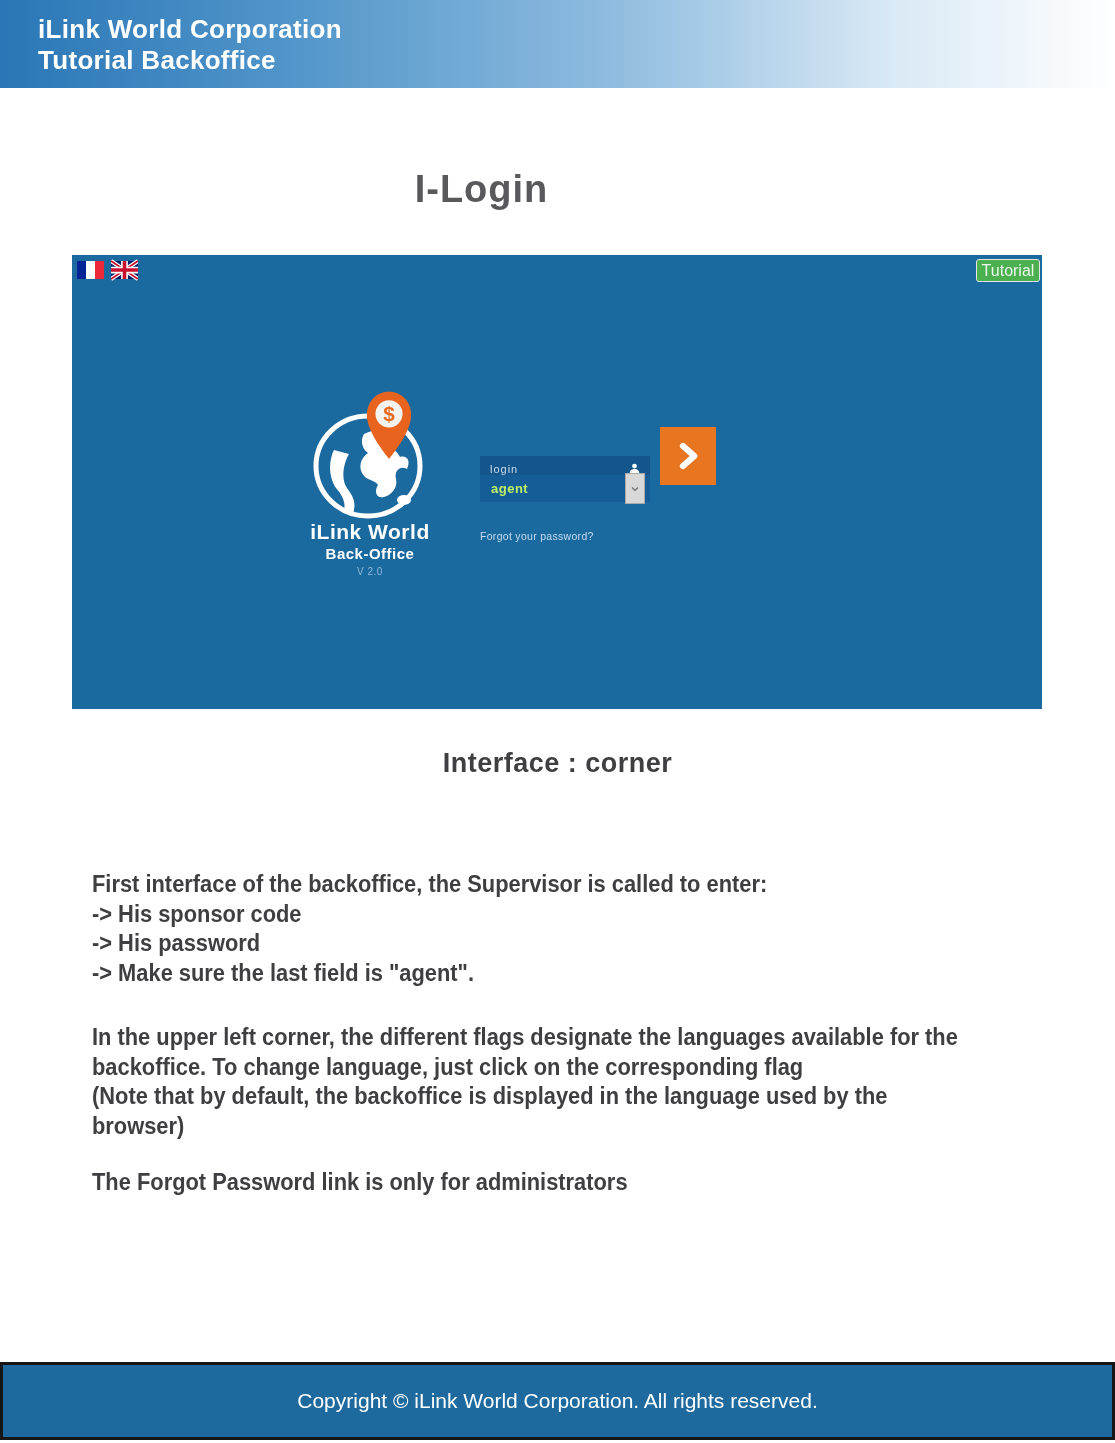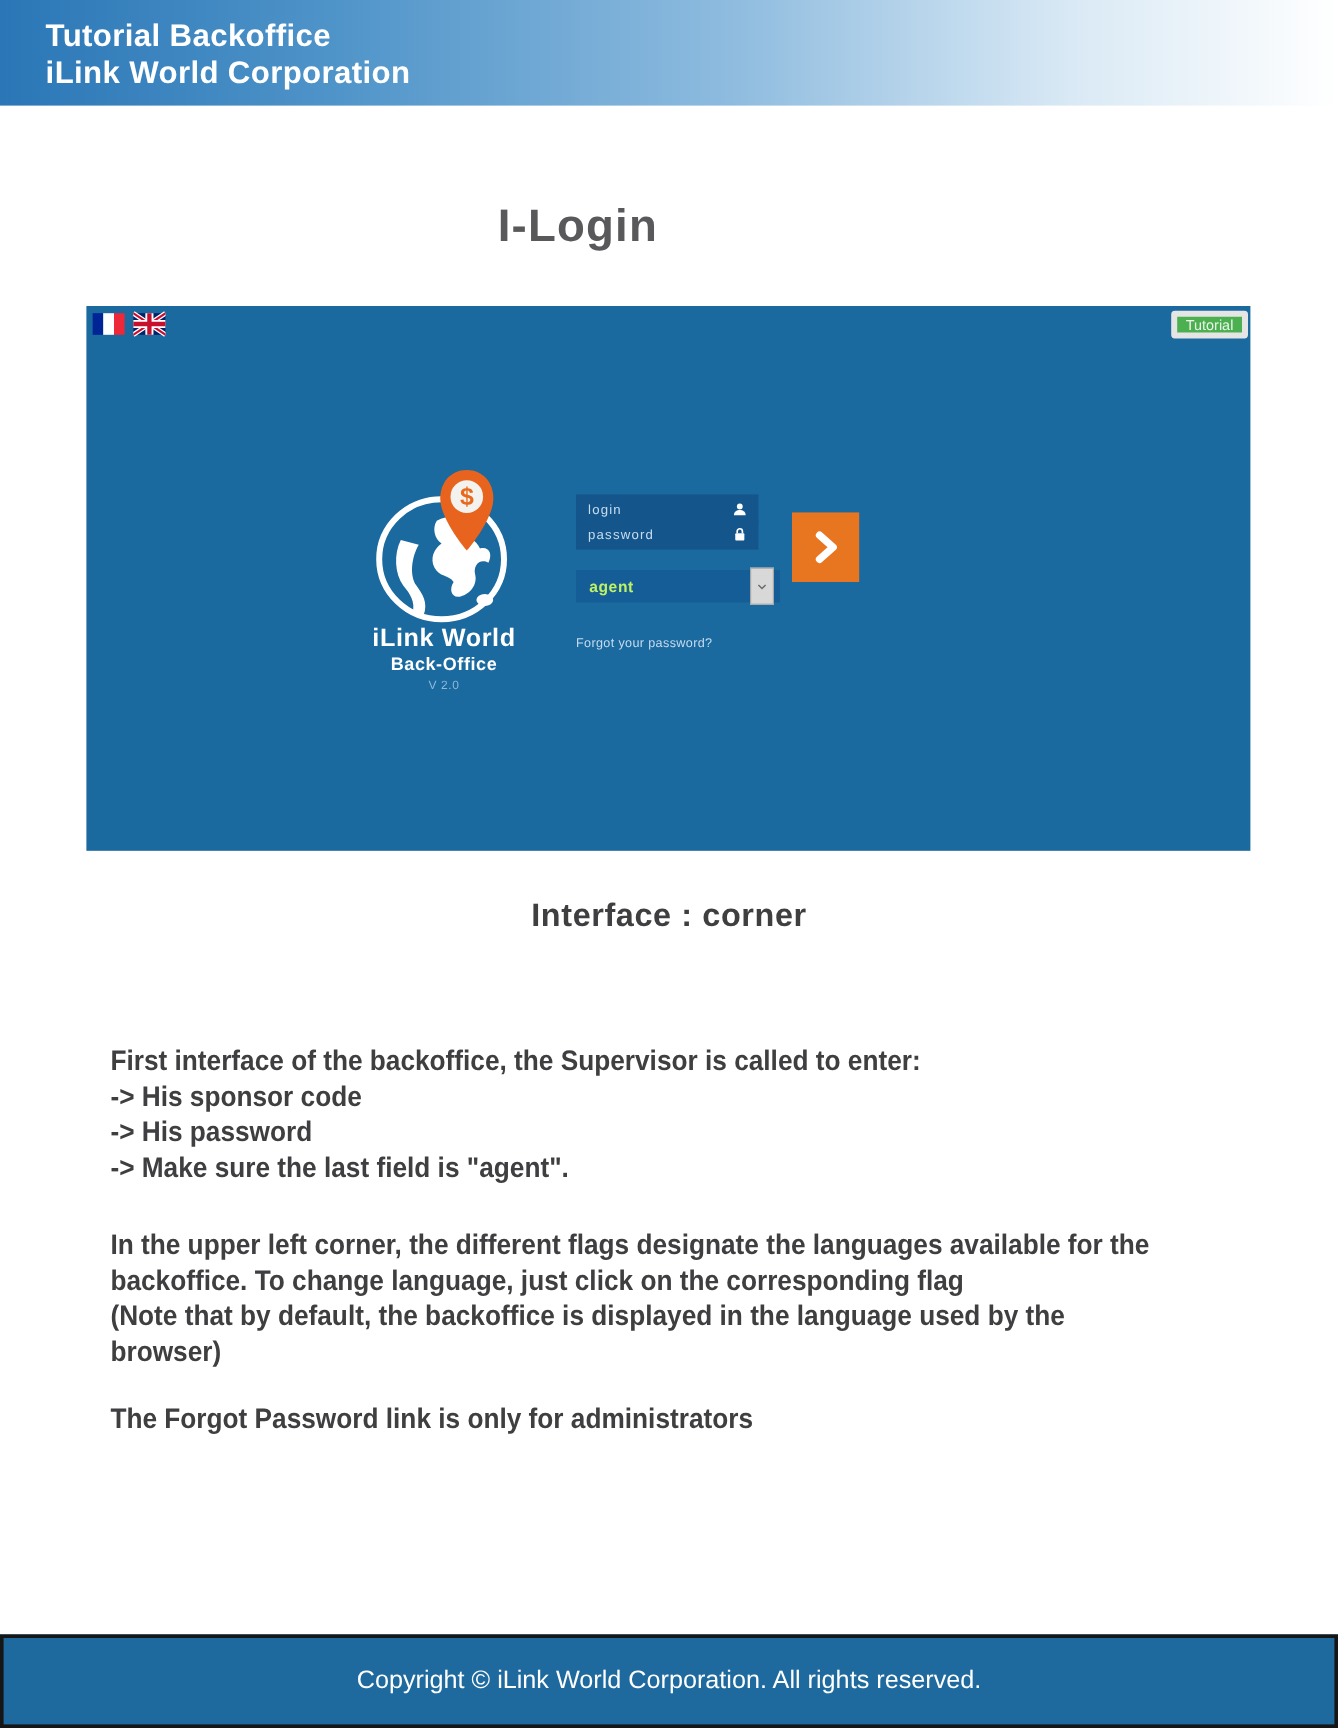--- a/index.html
+++ b/index.html
@@ -24,37 +24,37 @@
   
   .shot{
     position:absolute;left:72px;top:255px;width:970px;height:454px;
     background:#1a699f;
   }
   .flags{position:absolute;left:5px;top:4px;display:flex;gap:7px;}
   .flag{width:27px;height:22px;display:block;cursor:pointer;}
   .flag svg{width:100%;height:100%;display:block;}
   .tutorial-btn{
     position:absolute;right:2px;top:4px;width:64px;height:23px;
-    background:#4cb050;border:5px solid #e5e5e5;border-radius:3px;
-    color:#eaf6ea;font-size:12px;display:flex;align-items:center;justify-content:center;
+    background:#4cb050;border:1px solid #e5e5e5;border-radius:3px;
+    color:#eaf6ea;font-size:16px;display:flex;align-items:center;justify-content:center;
     box-sizing:border-box;cursor:pointer;
   }
   
   .globe-svg{position:absolute;left:240px;top:157px;width:112px;height:108px;}
   .pin-svg{position:absolute;left:292px;top:134px;width:50px;height:74px;}
   .logo-name{position:absolute;left:218px;top:265px;width:160px;text-align:center;
     color:#ffffff;font-weight:bold;font-size:21px;letter-spacing:0.5px;}
   .logo-sub{position:absolute;left:218px;top:290px;width:160px;text-align:center;
     color:#ffffff;font-weight:bold;font-size:15px;letter-spacing:0.5px;}
   .logo-ver{position:absolute;left:218px;top:311px;width:160px;text-align:center;
     color:#8fb9d8;font-size:10px;letter-spacing:0.5px;}
   
   .field{
-    position:absolute;left:408px;width:152px;height:25px;background:#14568c;
-    box-sizing:border-box;border:none;
+    position:absolute;left:408px;width:170px;height:25px;background:#14568c;
+    box-sizing:border-box;border:none;margin-top:44px;
   }
   .field input{
     width:130px;height:100%;background:transparent;border:none;outline:none;
     color:#c9dcee;font-size:11px;padding:0 0 0 10px;letter-spacing:1px;
     font-family:"Liberation Sans", sans-serif;
   }
   .field input::placeholder{color:#c9dcee;opacity:1;}
   .field-icon{position:absolute;right:9px;top:6px;width:13px;height:13px;}
   .field-icon svg{width:100%;height:100%;display:block;}
   .role-field{
@@ -94,22 +94,22 @@
     background:#1e6a9e;border:3px solid #161616;box-sizing:border-box;
     display:flex;align-items:center;justify-content:center;
     color:#ffffff;font-size:21px;padding-bottom:0;
   }
 </style>
 </head>
 <body>
 
 <div class="doc-header">
   <div class="doc-header-text">
+    <div>iLink World Corporation</div>
     <div>Tutorial Backoffice</div>
-    <div>iLink World Corporation</div>
   </div>
 </div>
 
 <div class="page-title">I-Login</div>
 
 <div class="shot">
 
   <div class="flags">
     <span class="flag">
       <svg viewBox="0 0 60 40">

